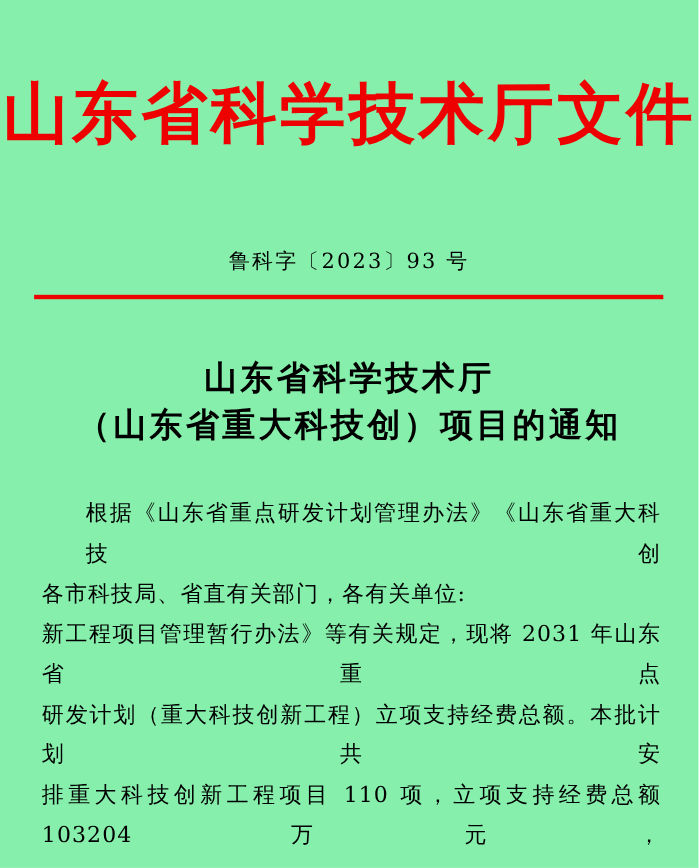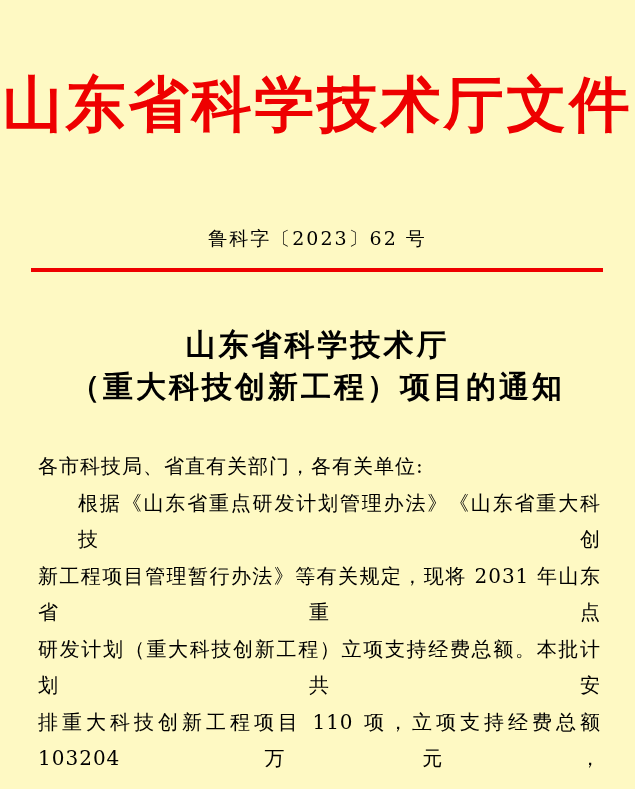--- a/index.html
+++ b/index.html
@@ -3,21 +3,21 @@
 <meta charset="utf-8">
 <style>
   :root { --accent-red: #ee0000; --ink: #1a1a1a; }
   * { margin: 0; padding: 0; box-sizing: border-box; }
   html, body { background: #ffffff; }
   .page {
     position: relative;
     width: 635px;
     height: 789px;
     margin: 0 auto;
-    background: #fef9c3;
+    background: #86efac;
     overflow: hidden;
     font-family: "DejaVu Serif", "Liberation Serif", serif;
     color: var(--ink);
   }
   .red-header {
     margin-top: 62px;
     text-align: center;
     color: var(--accent-red);
     font-weight: bold;
     font-size: 60px;
@@ -70,31 +70,31 @@
   }
   .body-line.first-indent { padding-left: 2em; }
 </style>
 </head>
 <body>
 
 <div class="page">
 
   <div class="red-header">山东省科学技术厅文件</div>
 
-  <div class="doc-number">鲁科字〔2023〕62 号</div>
+  <div class="doc-number">鲁科字〔2023〕93 号</div>
 
   <div class="red-line"></div>
 
   <div class="title-block">
     <div class="title-line">山东省科学技术厅</div>
-    <div class="title-line">（重大科技创新工程）项目的通知</div>
+    <div class="title-line">（山东省重大科技创）项目的通知</div>
   </div>
 
   <div class="body-block">
+    <div class="body-line justified first-indent">根据《山东省重点研发计划管理办法》《山东省重大科技创</div>
     <div class="body-line">各市科技局、省直有关部门，各有关单位:</div>
-    <div class="body-line justified first-indent">根据《山东省重点研发计划管理办法》《山东省重大科技创</div>
     <div class="body-line justified">新工程项目管理暂行办法》等有关规定，现将 2031 年山东省重点</div>
     <div class="body-line justified">研发计划（重大科技创新工程）立项支持经费总额。本批计划共安</div>
     <div class="body-line justified">排重大科技创新工程项目 110 项，立项支持经费总额 103204 万元，</div>
 
   </div>
 
 </div>
 
 </body></html>

